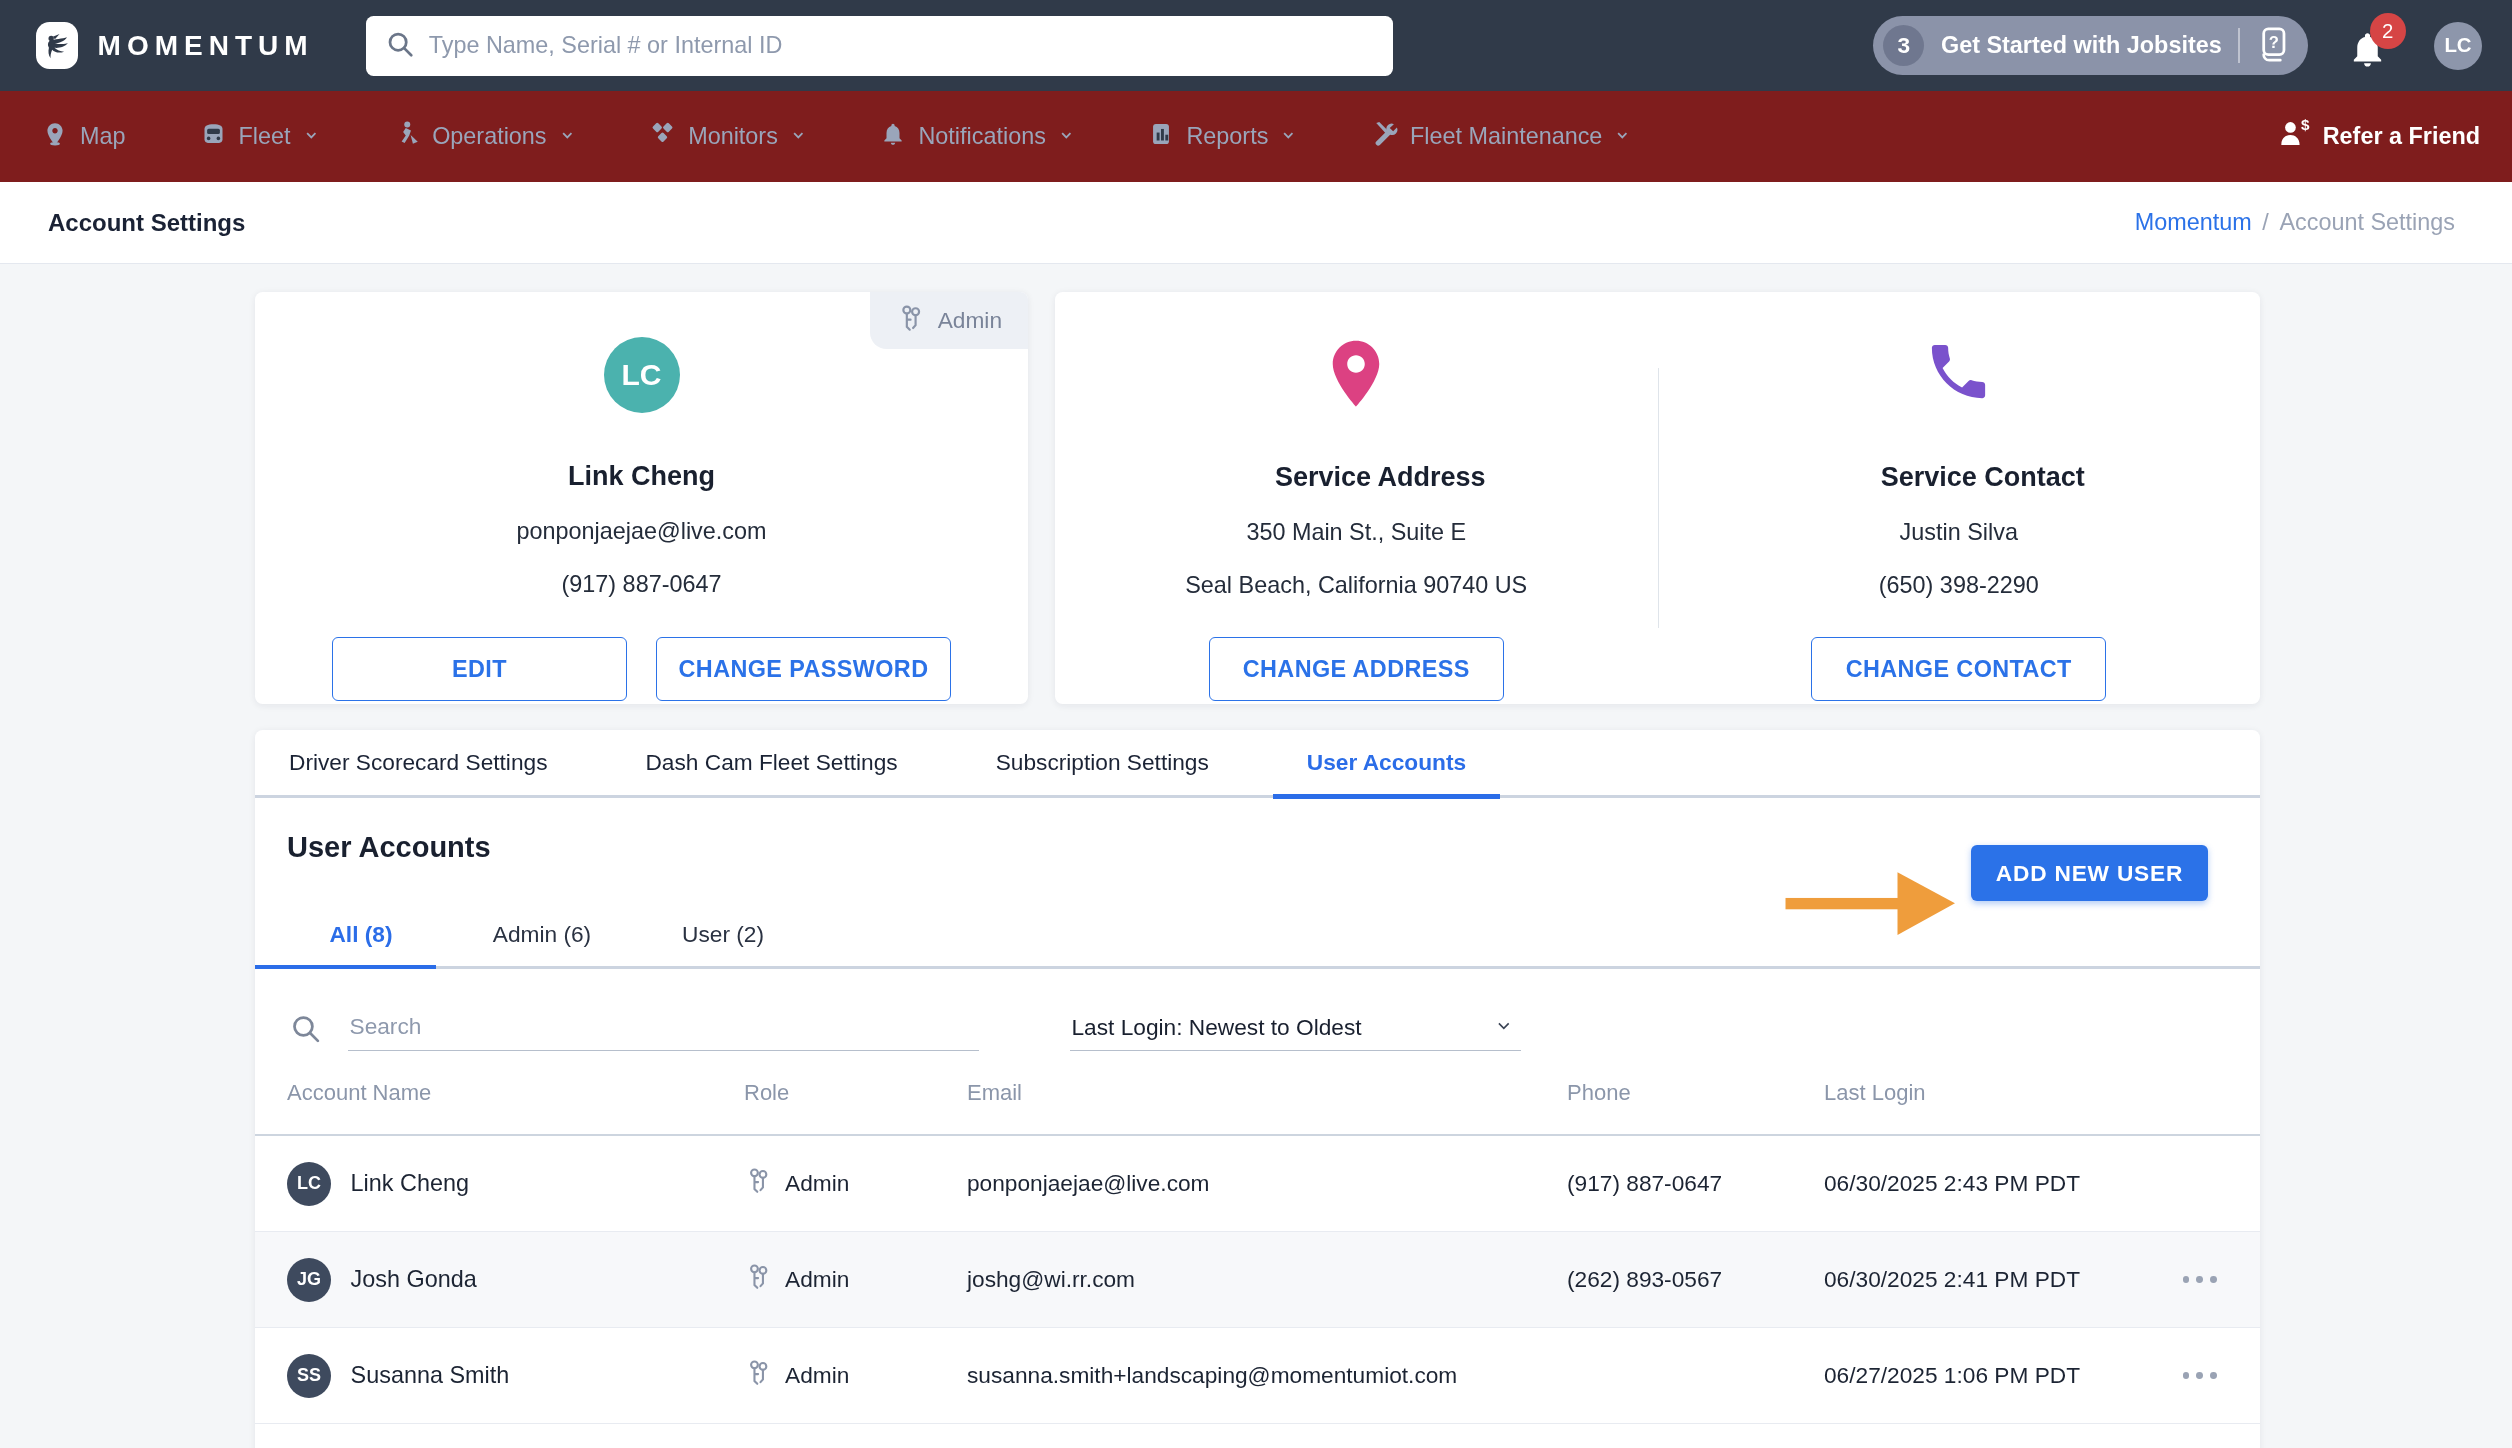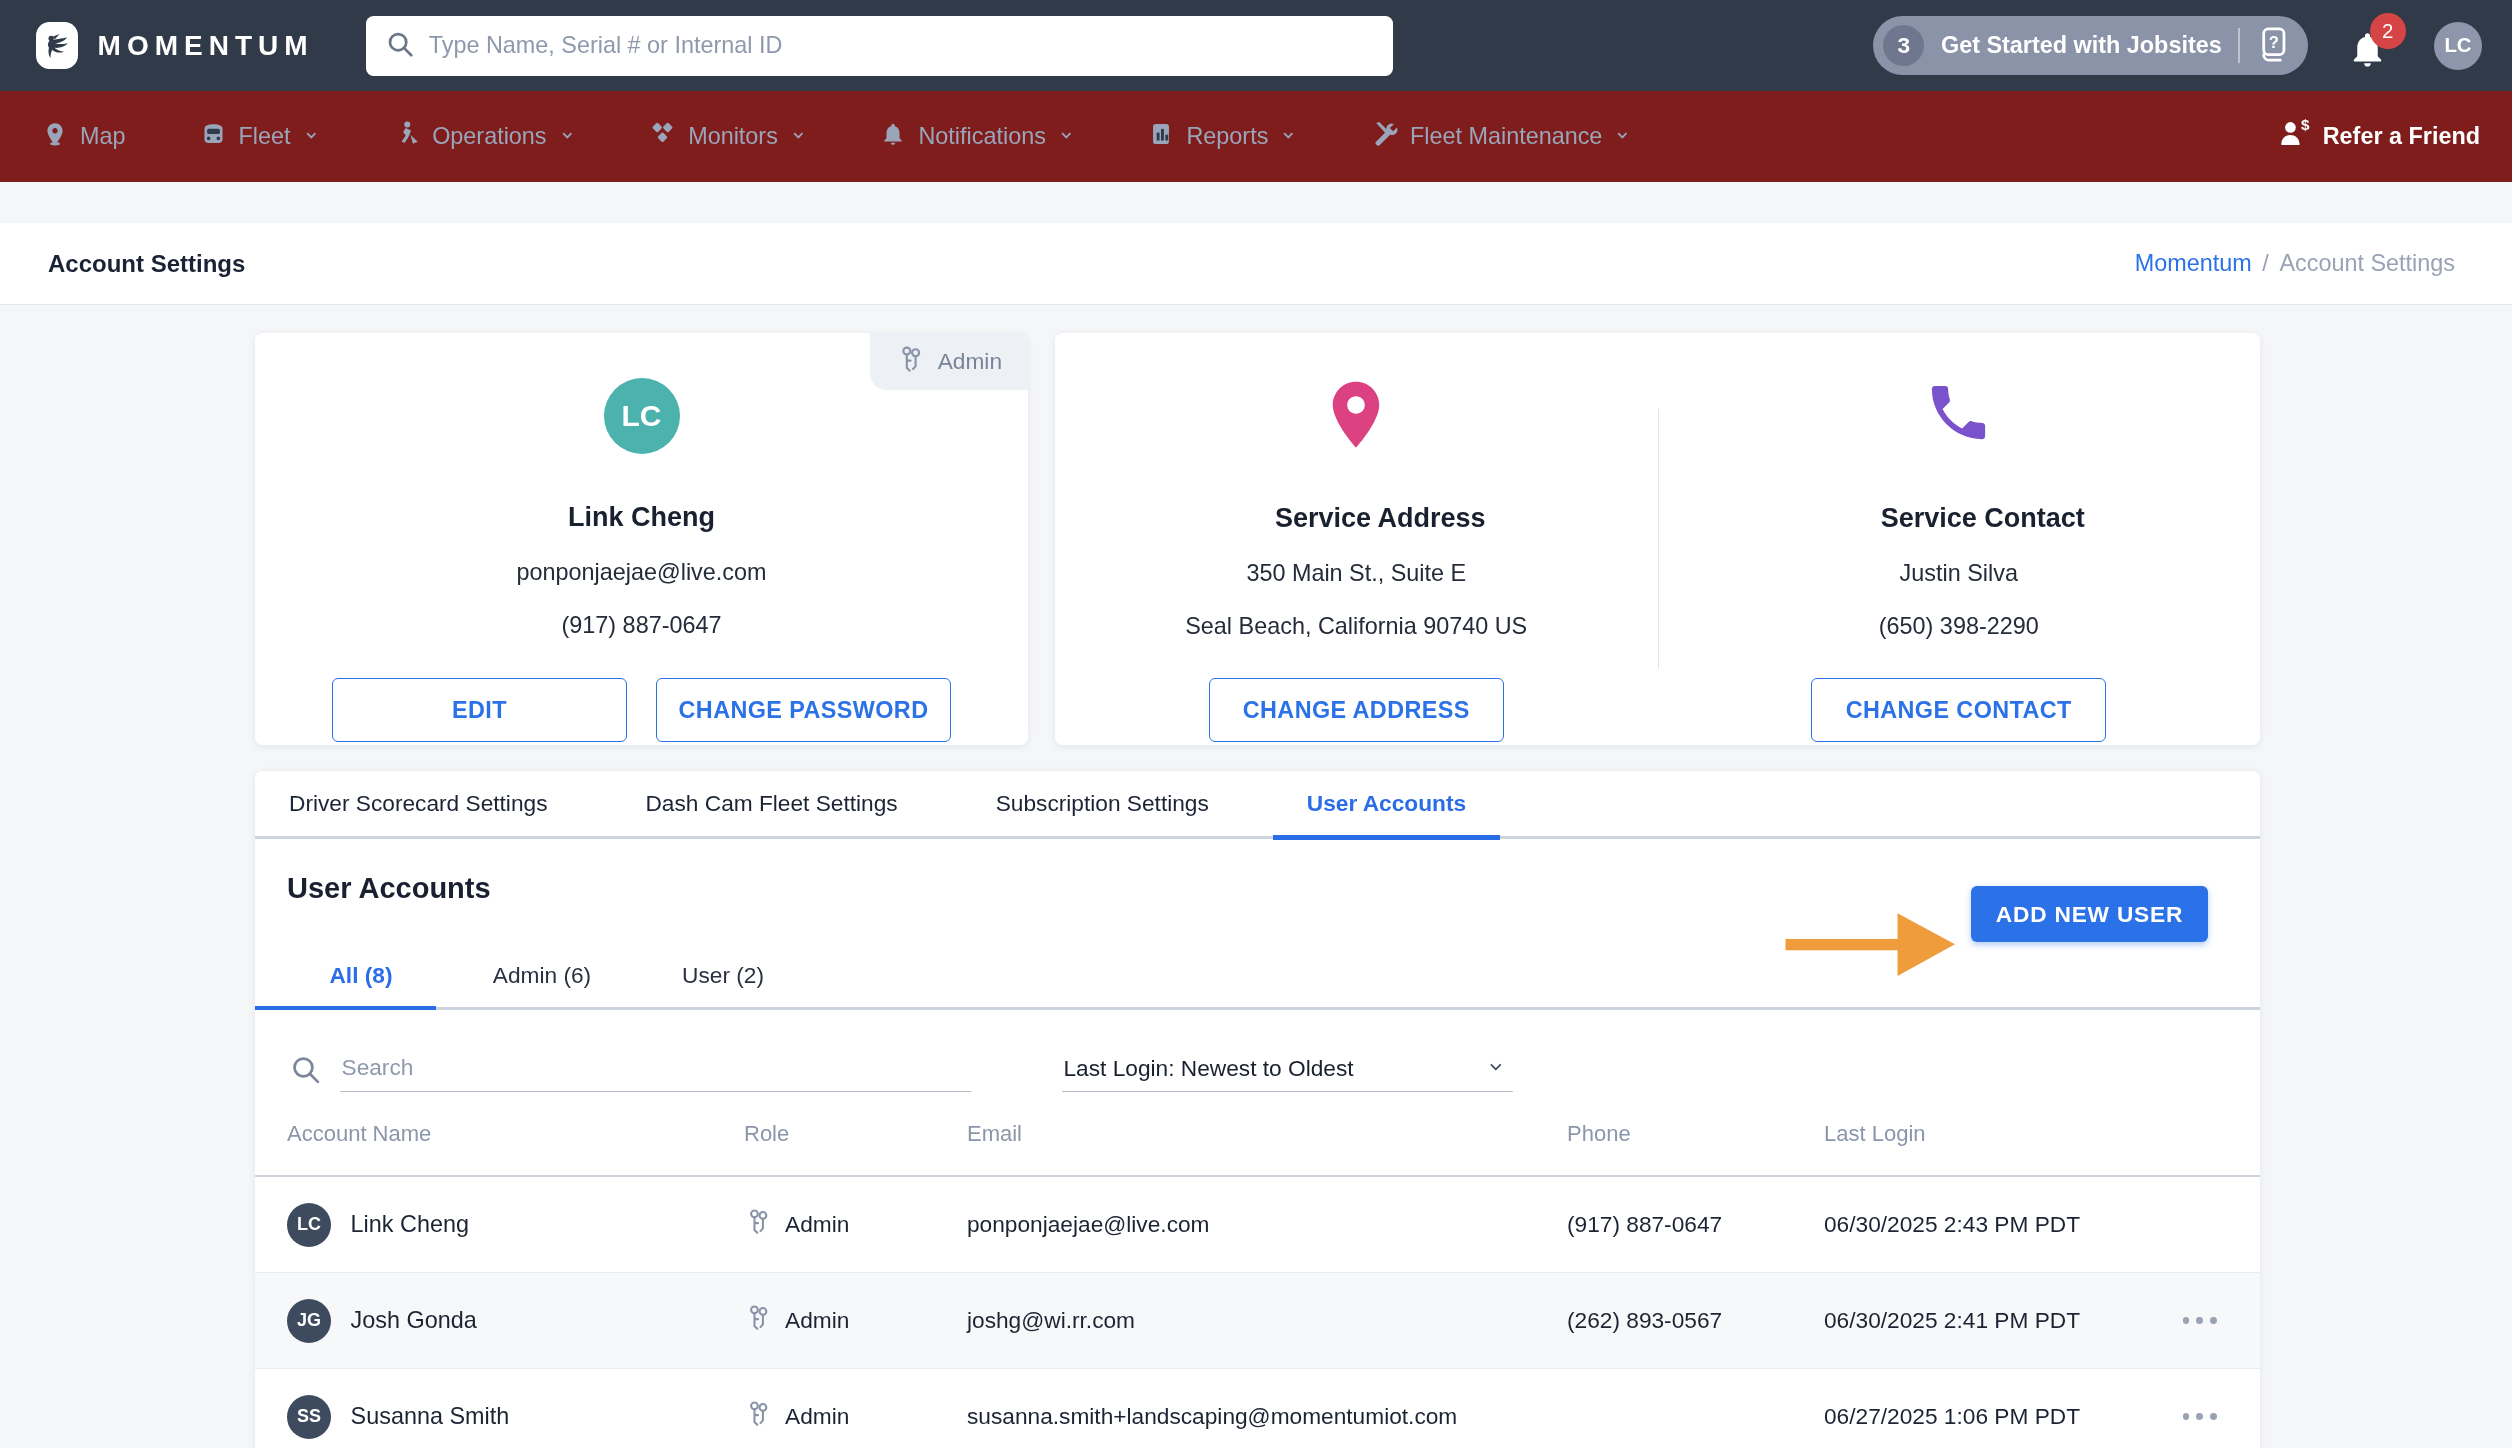--- a/index.html
+++ b/index.html
@@ -69,21 +69,21 @@
   .nav-item {
     display: flex; align-items: center; gap: 12px; color: #9aa5ba;
     font-size: 23.4px; cursor: pointer; white-space: nowrap;
   }
   .nav-item svg { flex: none; }
   .refer { margin-left: auto; color: #ffffff; font-weight: bold; }
 
   
   .crumbbar {
     background: #fff; height: 82px; border-bottom: 1.5px solid #e4e8ef;
-    display: flex; align-items: center; padding: 0 57px 0 48px; margin-top: 41px;
+    display: flex; align-items: center; padding: 0 57px 0 48px;
   }
   .page-title { font-size: 24px; font-weight: bold; color: #1a2235; }
   .crumbs { margin-left: auto; font-size: 23.4px; color: #9aa3b5; display: flex; gap: 10.6px; }
   .crumbs .root { color: #2b72e8; cursor: pointer; }
 
   
   .content { padding: 28px 0 0 255px; }
   .cards-row { display: flex; gap: 27px; }
   .card {
     background: #fff; border-radius: 7.6px;
@@ -154,20 +154,21 @@
   .ftab.active::after {
     content: ""; position: absolute; left: 0; right: 0; bottom: -3px; height: 3.8px; background: #2b6de8;
   }
 
   .toolsrow { display: flex; align-items: flex-end; padding: 39px 0 0 34px; }
   .search-group { display: flex; align-items: center; gap: 18px; }
   .search-underline {
     width: 631px; border: none; border-bottom: 1.5px solid #b6bfcc; outline: none;
     font-size: 22.7px; padding: 4.5px 1.5px 10.6px; font-family: inherit; color: #19202f;
     background: transparent;
+    margin-left: 8px;
   }
   .search-underline::placeholder { color: #8e99ad; }
   .sort-select {
     margin-left: 91px; width: 451px; border-bottom: 1.5px solid #b6bfcc;
     display: flex; align-items: center; justify-content: space-between;
     padding: 0 7.6px 9px 1.5px; cursor: pointer;
   }
   .sort-value { font-size: 22.7px; color: #19202f; }
 
   .grid-cols {

